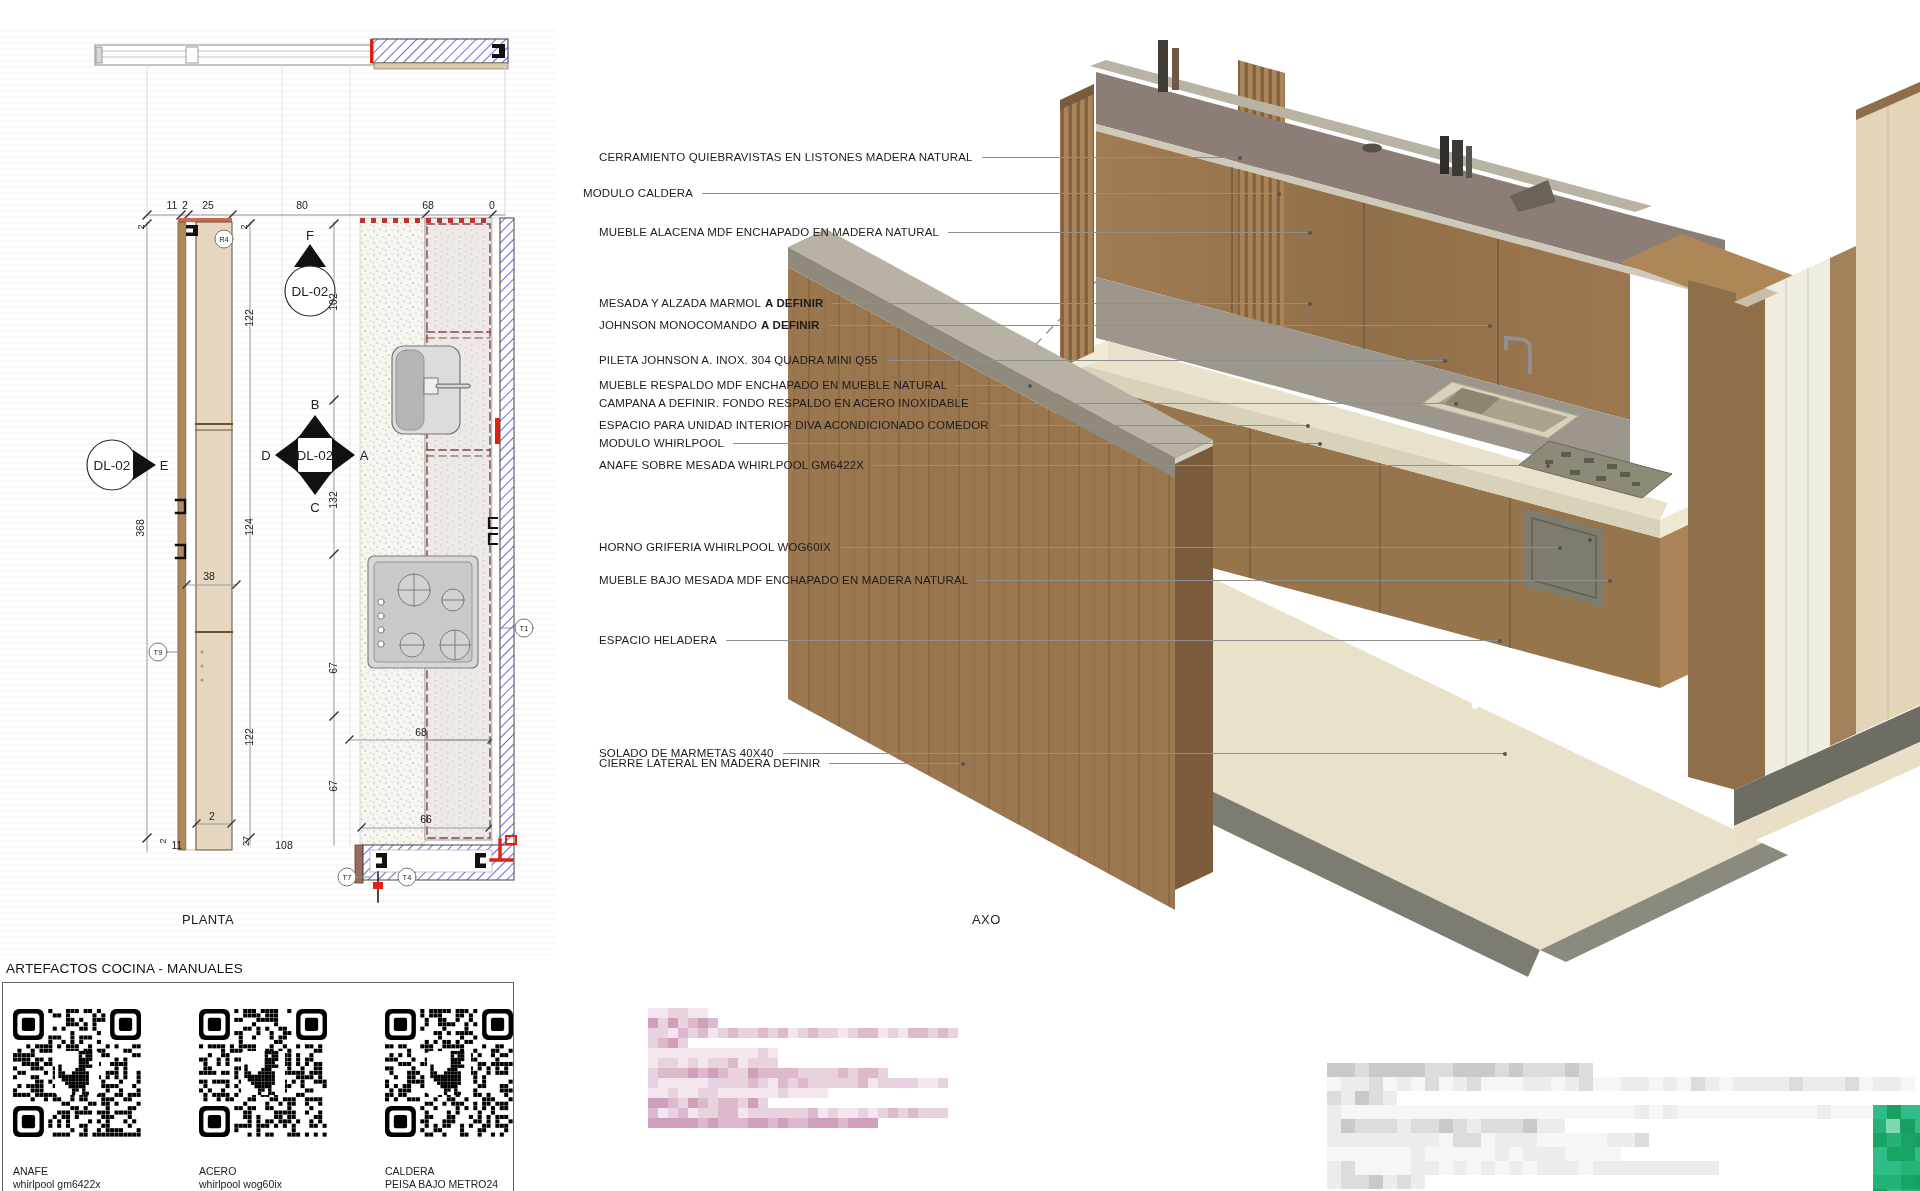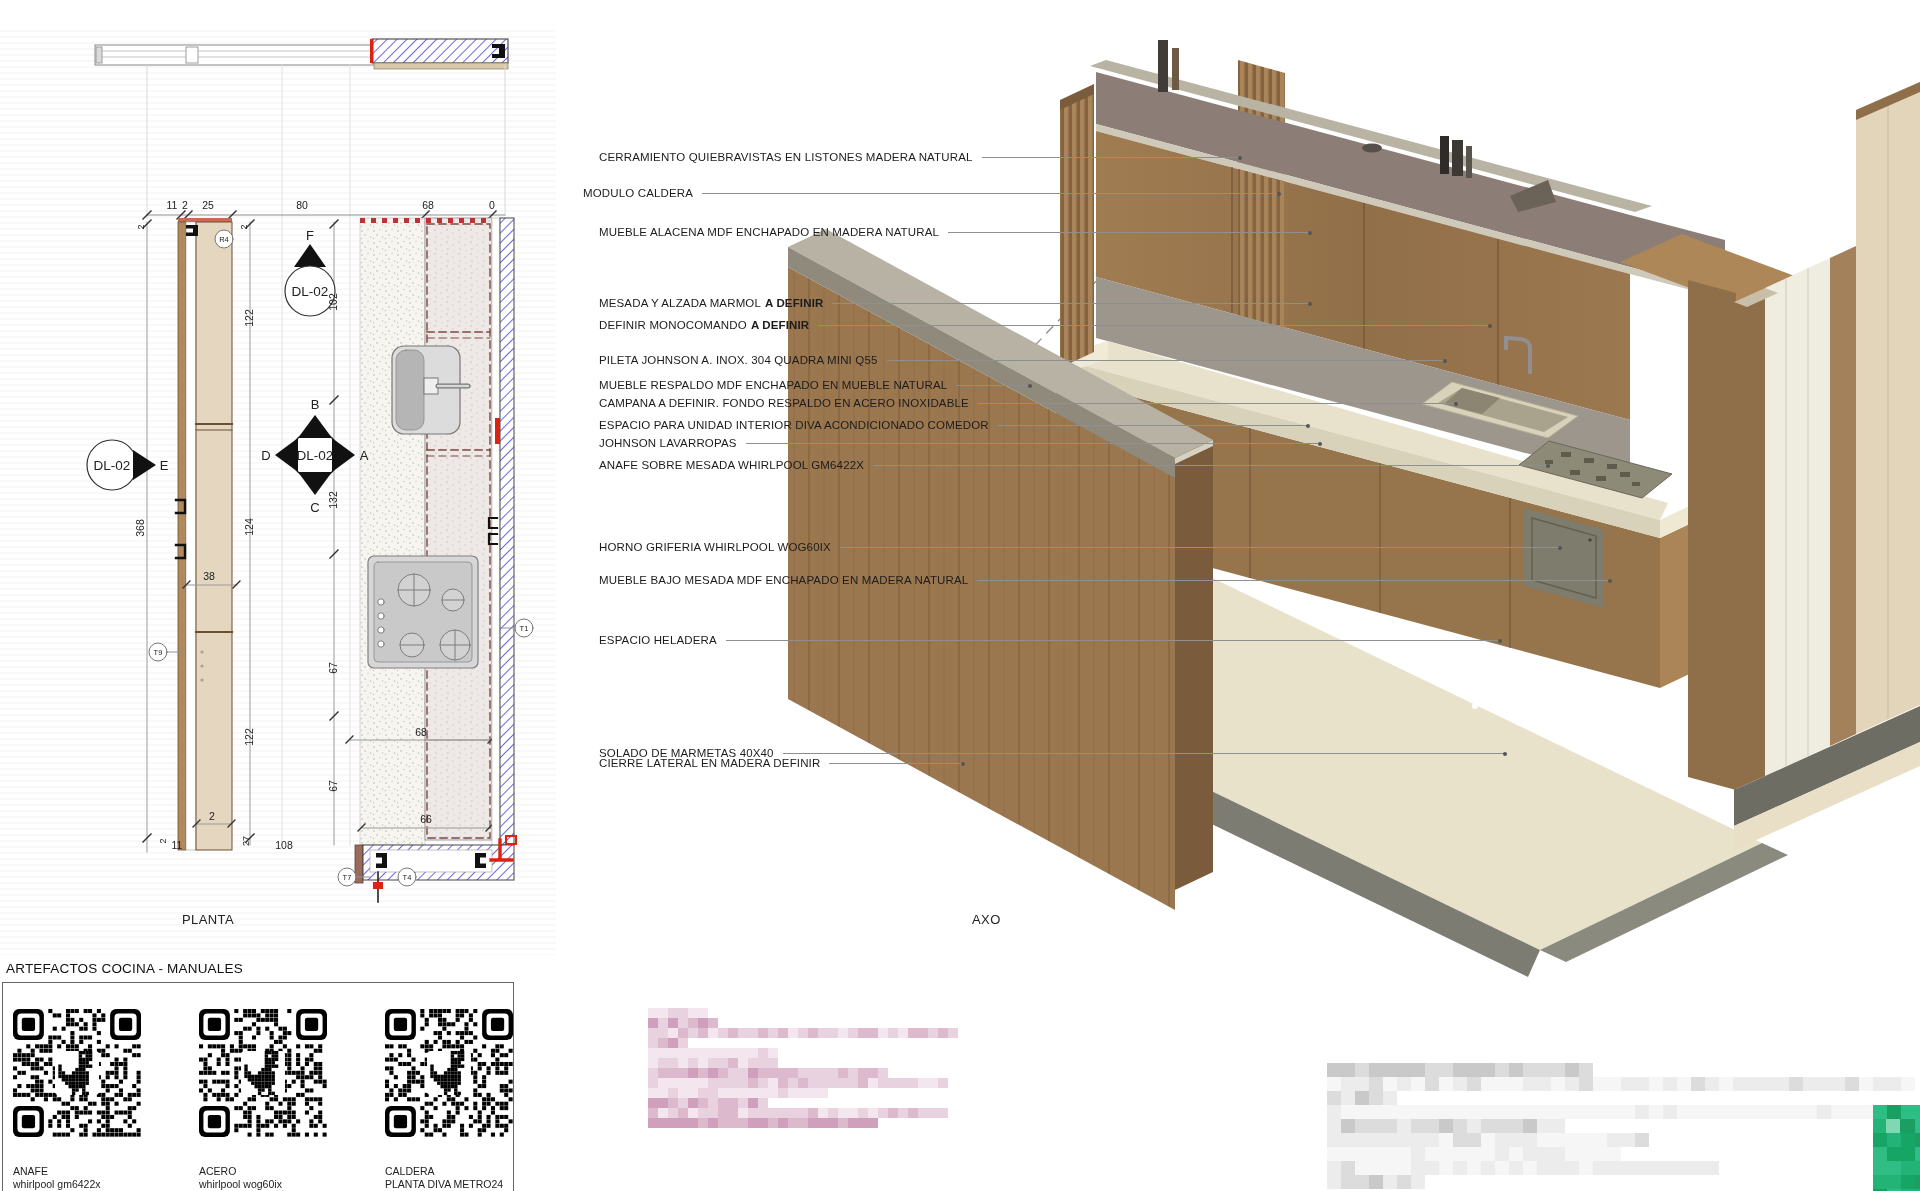--- a/index.html
+++ b/index.html
@@ -414,42 +414,42 @@
   <div class="ann" style="top:224px;left:599px;width:711px">
         <span>MUEBLE ALACENA MDF ENCHAPADO EN MADERA NATURAL</span>
         <i class="lead"></i>
       </div>
   <div class="ann" style="top:295px;left:599px;width:711px">
         <span>MESADA Y ALZADA MARMOL</span>
         <span class="b">A DEFINIR</span>
         <i class="lead"></i>
       </div>
   <div class="ann" style="top:317px;left:599px;width:891px">
-        <span>DEFINIR MONOCOMANDO</span>
+        <span>JOHNSON MONOCOMANDO</span>
         <span class="b">A DEFINIR</span>
         <i class="lead"></i>
       </div>
   <div class="ann" style="top:352px;left:599px;width:846px">
         <span>PILETA JOHNSON A. INOX.  304 QUADRA MINI Q55</span>
         <i class="lead"></i>
       </div>
   <div class="ann" style="top:377px;left:599px;width:431px">
         <span>MUEBLE RESPALDO MDF ENCHAPADO EN MUEBLE NATURAL</span>
         <i class="lead"></i>
       </div>
   <div class="ann" style="top:395px;left:599px;width:857px">
         <span>CAMPANA A DEFINIR. FONDO RESPALDO EN ACERO INOXIDABLE</span>
         <i class="lead"></i>
       </div>
   <div class="ann" style="top:417px;left:599px;width:709px">
         <span>ESPACIO PARA UNIDAD INTERIOR DIVA ACONDICIONADO COMEDOR</span>
         <i class="lead"></i>
       </div>
   <div class="ann" style="top:435px;left:599px;width:721px">
-        <span>JOHNSON LAVARROPAS</span>
+        <span>MODULO WHIRLPOOL</span>
         <i class="lead"></i>
       </div>
   <div class="ann" style="top:457px;left:599px;width:949px">
         <span>ANAFE SOBRE MESADA WHIRLPOOL GM6422X</span>
         <i class="lead"></i>
       </div>
   <div class="ann" style="top:539px;left:599px;width:961px">
         <span>HORNO GRIFERIA WHIRLPOOL WOG60IX</span>
         <i class="lead"></i>
       </div>
@@ -1471,21 +1471,21 @@
   <div class="qrlabel" style="left:10px">
         <div>ANAFE</div>
         <div>whirlpool gm6422x</div>
       </div>
   <div class="qrlabel" style="left:196px">
         <div>ACERO</div>
         <div>whirlpool wog60ix</div>
       </div>
   <div class="qrlabel" style="left:382px">
         <div>CALDERA</div>
-        <div>PLANTA DIVA METRO24</div>
+        <div>PEISA BAJO METRO24</div>
       </div>
 </div>
 
 <div class="redaction" id="redact-pink" style="left:648px;top:1008px;width:320px;height:120px">
       <div class="px" style="left: 0px; top: 0px; width: 10px; height: 10px; background: rgb(243, 230, 238);"></div>
       <div class="px" style="left: 10px; top: 0px; width: 10px; height: 10px; background: rgb(243, 230, 238);"></div>
       <div class="px" style="left: 20px; top: 0px; width: 10px; height: 10px; background: rgb(233, 210, 224);"></div>
       <div class="px" style="left: 30px; top: 0px; width: 10px; height: 10px; background: rgb(233, 210, 224);"></div>
       <div class="px" style="left: 40px; top: 0px; width: 10px; height: 10px; background: rgb(243, 230, 238);"></div>
       <div class="px" style="left: 50px; top: 0px; width: 10px; height: 10px; background: rgb(243, 230, 238);"></div>

